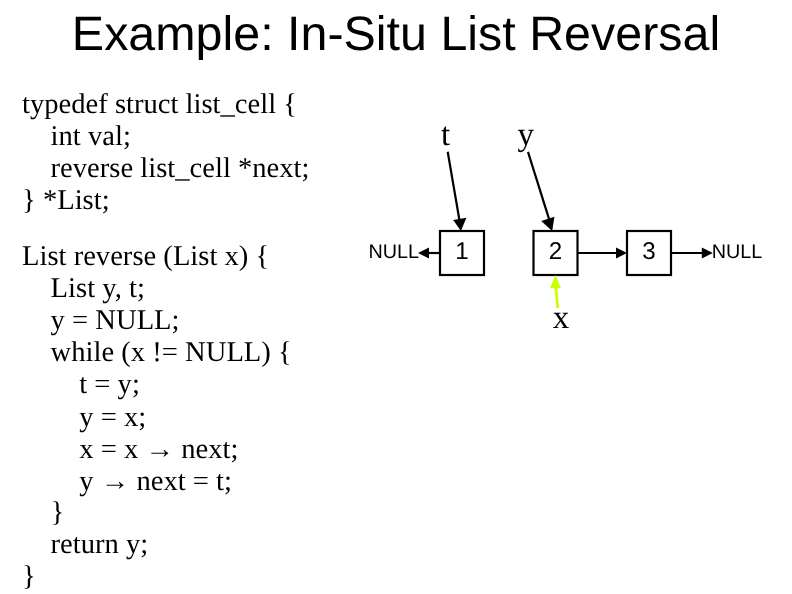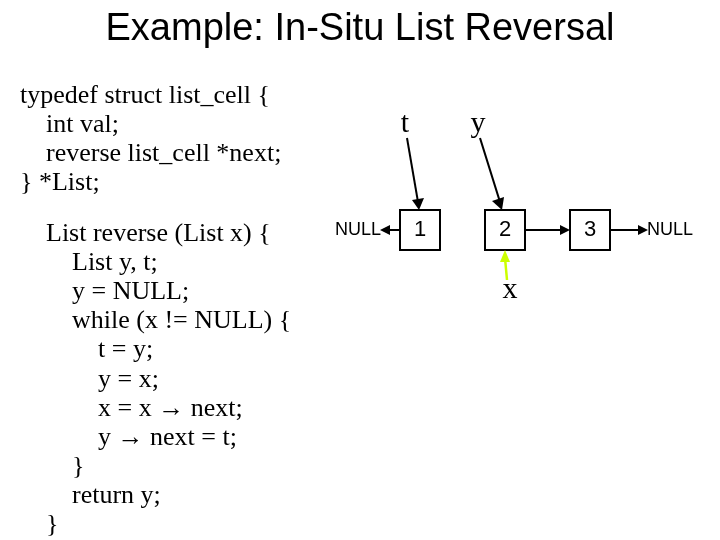--- a/index.html
+++ b/index.html
@@ -17,32 +17,32 @@
     width: 720px;
     height: 540px;
   }
   .title {
     position: absolute;
     top: 6px;
     left: 0;
     width: 720px;
     text-align: center;
     font-family: "Comic Sans MS", "Comic Sans", cursive, sans-serif;
-    font-size: 38px;
+    font-size: 44px;
     color: #000;
   }
   .code-block {
     position: absolute;
     left: 20px;
     font-size: 26px;
     line-height: 1.12;
     white-space: pre;
   }
   .typedef-block { top: 80px; }
-  .reverse-block { top: 218px; margin-left: 26px; }
+  .reverse-block { top: 218px; }
   svg.diagram {
     position: absolute;
     top: 80px;
     left: 330px;
     width: 390px;
     height: 220px;
   }
   .box {
     fill: #fff;
     stroke: #000;

